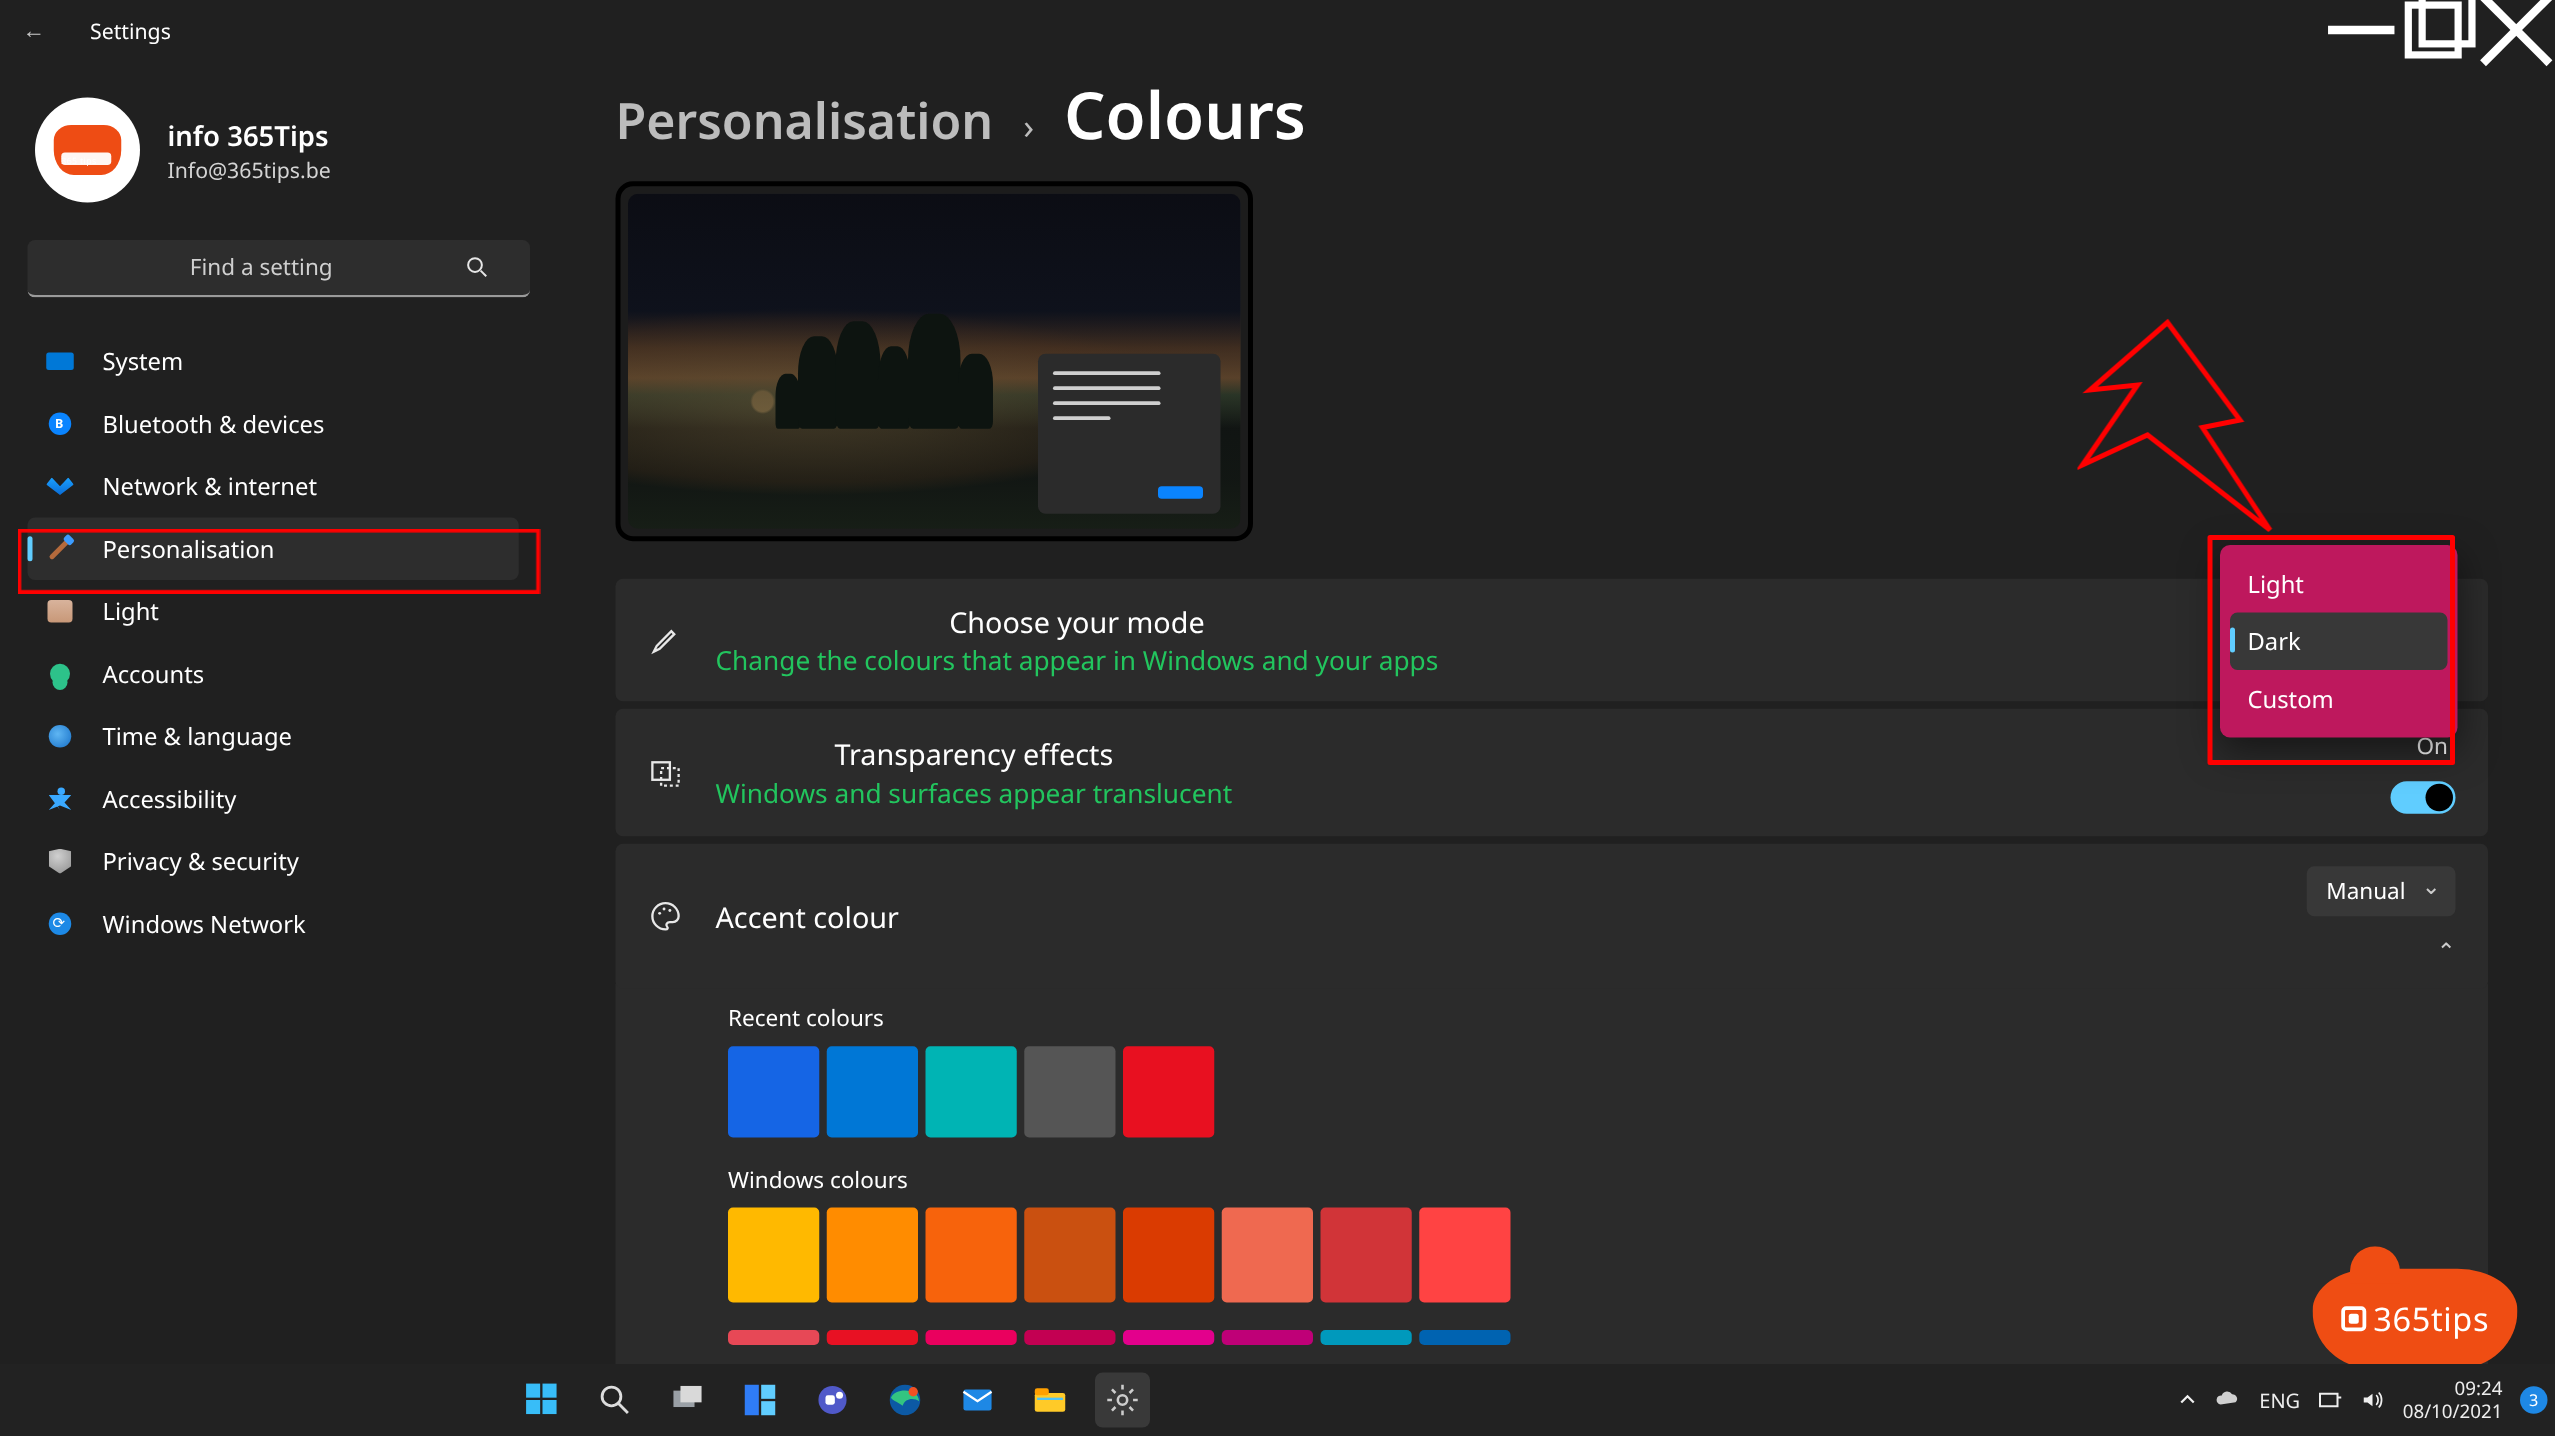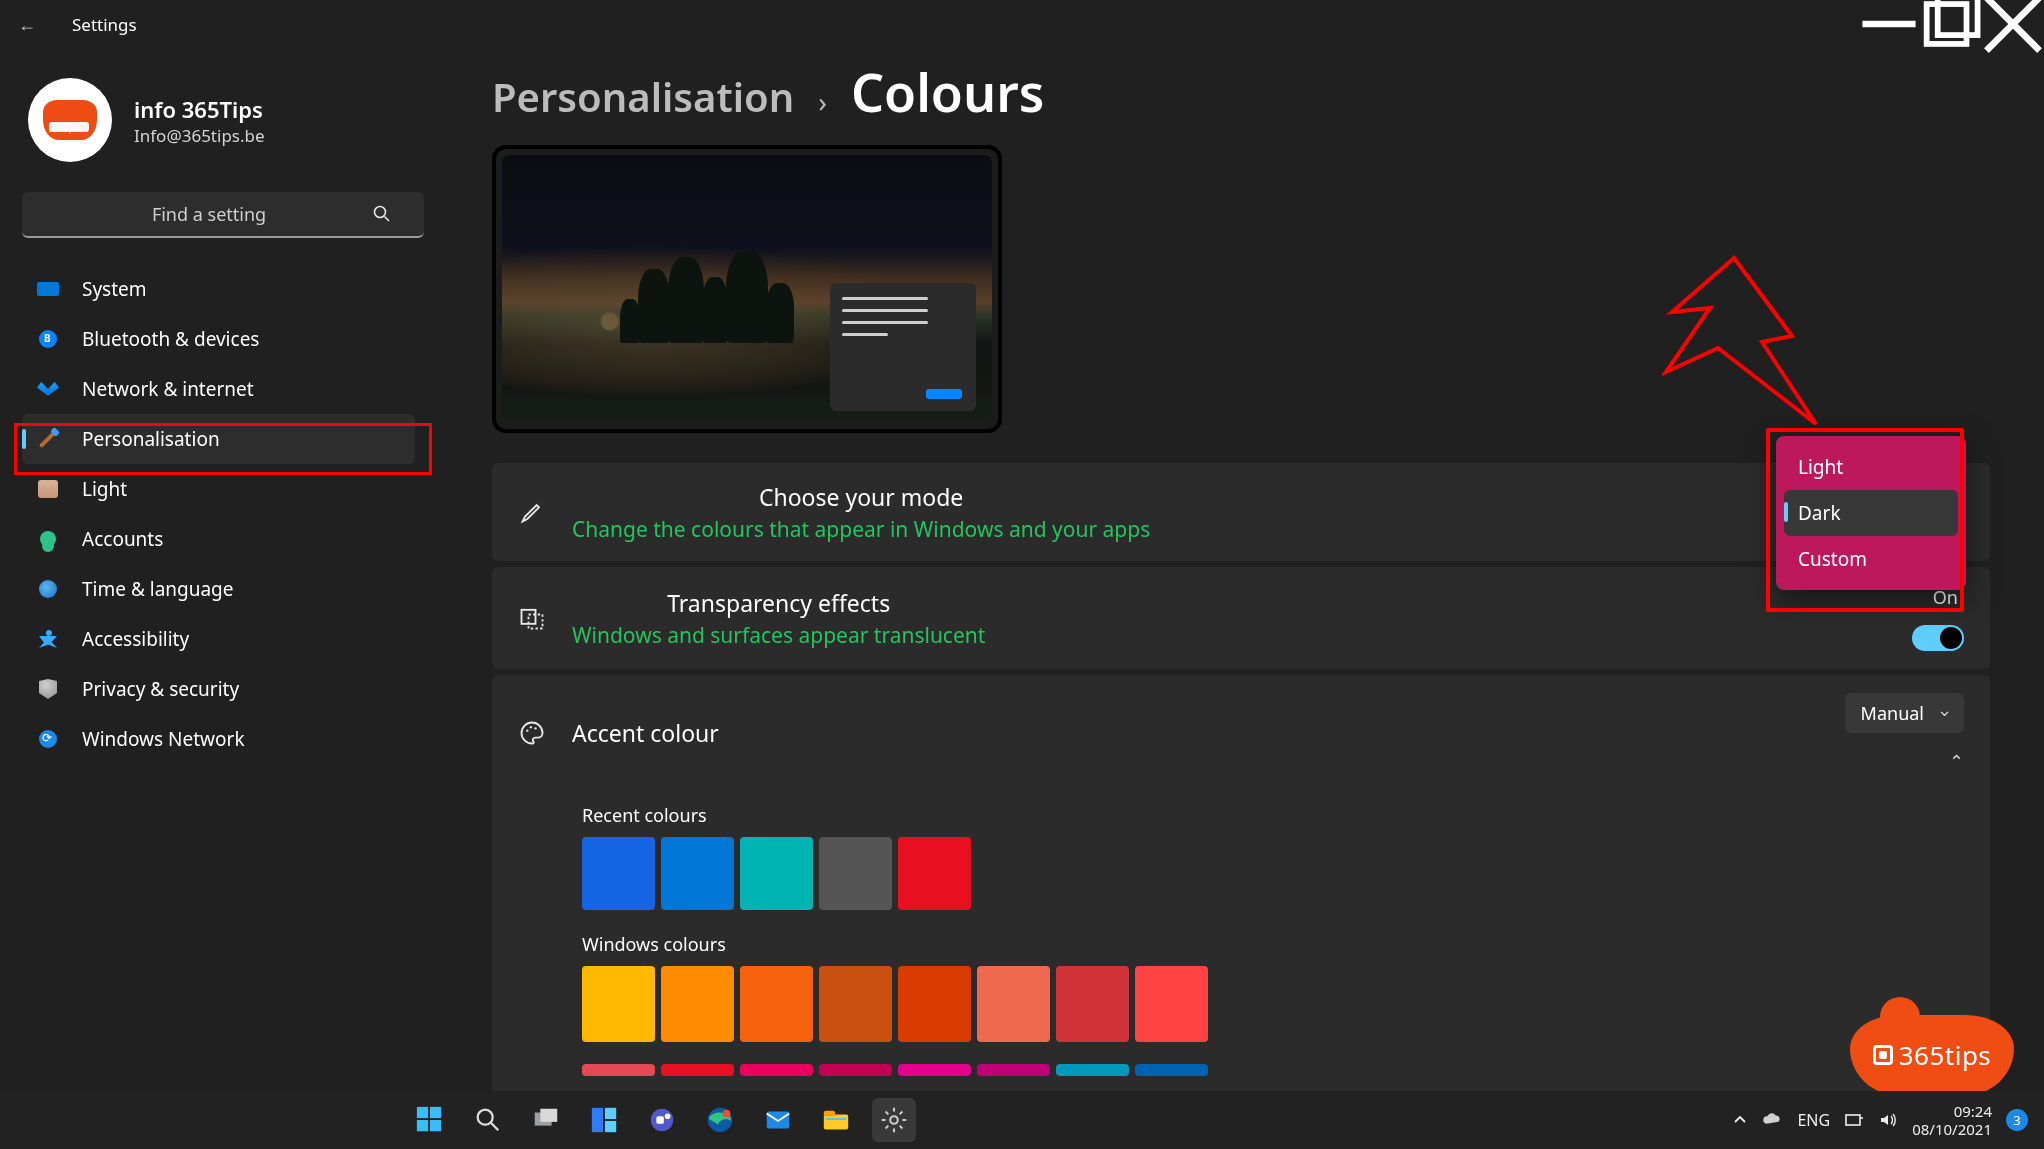--- a/index.html
+++ b/index.html
@@ -119,21 +119,21 @@
 .wmark::before { content: ""; position: absolute; top: -18px; left: 30px; width: 40px; height: 30px; background: #ef4d13; border-radius: 20px 20px 0 0; }
 .wmark .o { width: 20px; height: 20px; border: 3px solid #fff; border-radius: 4px; margin-right: 6px; position: relative; }
 .wmark .o::after { content: ""; position: absolute; inset: 3px; background: #fff; border-radius: 2px; }
 
 
 .taskbar { position: absolute; left: 0; right: 0; bottom: 0; height: 58px; background: #222; display: flex; align-items: center; }
 .t-center { margin: 0 auto; display: flex; gap: 14px; }
 .t-ic { width: 44px; height: 44px; border-radius: 6px; display: flex; align-items: center; justify-content: center; }
 .t-ic svg { width: 30px; height: 30px; }
 .t-ic.active { background: #393939; }
-.t-right { margin-left: auto; display: flex; align-items: center; gap: 14px; padding-right: 16px; color: #eee; font-size: 16px; }
+.t-right { margin-left: auto; display: flex; align-items: center; gap: 14px; padding-right: 6px; color: #eee; font-size: 16px; }
 .t-right .tray { display: flex; align-items: center; gap: 12px; }
 .clock { text-align: right; font-size: 15px; line-height: 18px; }
 .badge3 { width: 22px; height: 22px; border-radius: 50%; background: #1e88e5; color: #fff; font-size: 13px; display: flex; align-items: center; justify-content: center; }
 
 svg { display: block; }
 </style>
 </head>
 <body>
 
 <div class="titlebar">

